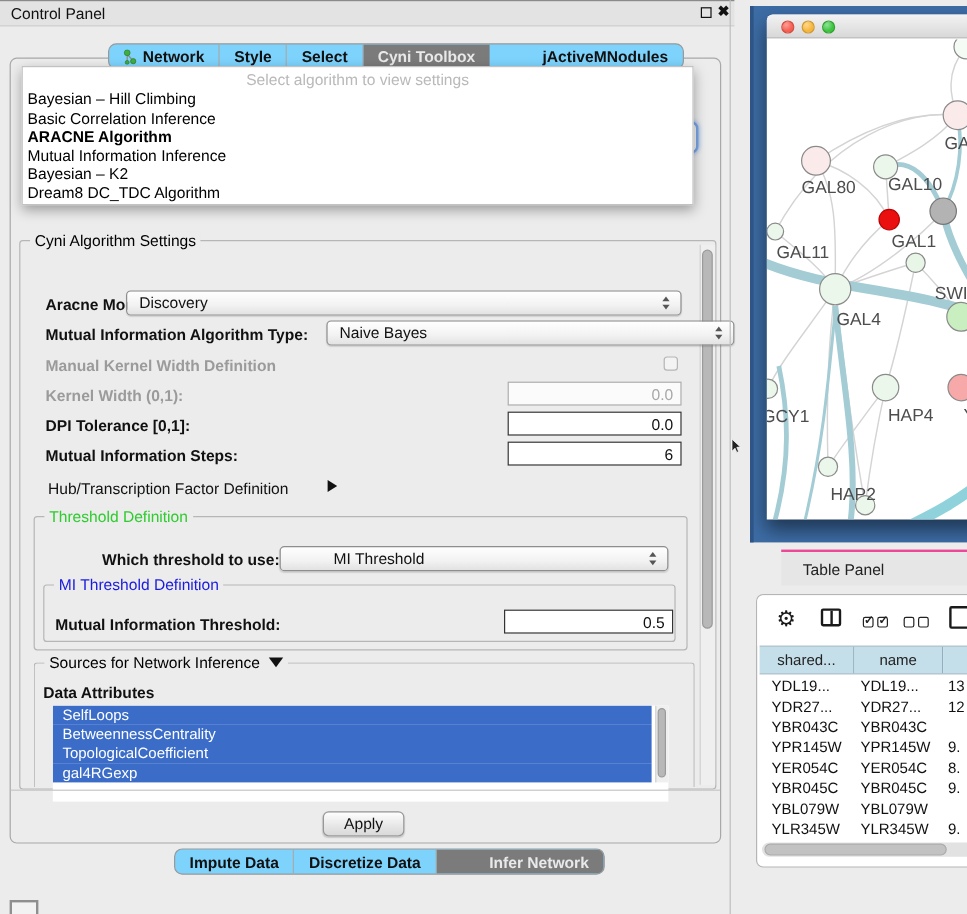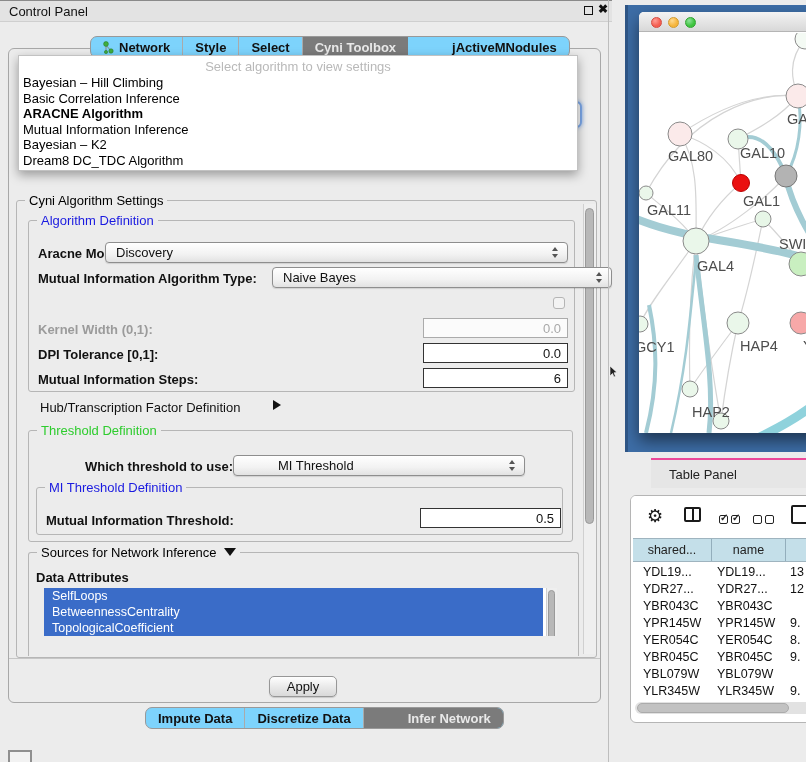--- a/index.html
+++ b/index.html
@@ -44,21 +44,21 @@
   .field.dis { background:#fbfbfb; border:1px solid #ababab; color:#a8a8a8; }
 
   .checkbox { position:absolute; width:12px; height:12px; border:1px solid #b5b5b5; border-radius:3px; background:#f3f3f3; }
 
   .dropdown { left:18px; top:55px; width:560px; height:116px; background:#fff; border:1px solid #c2c2c2;
     box-shadow:0 4px 10px rgba(0,0,0,.35); z-index:60; font-size:13px; padding-top:3px; }
   .dd-placeholder { text-align:center; color:#b9b9b9; height:16px; line-height:15px; }
   .dd-item { height:15.5px; line-height:15.5px; padding-left:4px; color:#000; }
   .dd-item.hl { font-weight:bold; }
 
-  .list { position:absolute; left:44px; top:588px; width:513px; height:48px; background:#fff; overflow:hidden; }
+  .list { position:absolute; left:44px; top:588px; width:513px; height:80px; background:#fff; overflow:hidden; }
   .list-item { height:16px; line-height:16px; font-size:12.5px; color:#fff; background:#3a6cc8; padding-left:8px; width:499px; }
   .vscroll { position:absolute; background:#efefef; border-left:1px solid #d0d0d0; }
   .vthumb { position:absolute; background:#b8b8b8; border:1px solid #9a9a9a; border-radius:5px; }
 
   .btn { position:absolute; height:21px; border:1px solid #979797; border-radius:5px;
     background:linear-gradient(#fefefe,#e8e8e8 55%,#d9d9d9); font-size:13px; color:#111;
     display:flex; align-items:center; justify-content:center; box-shadow:0 1px 1px rgba(0,0,0,.15); }
 
   .tri-right { display:inline-block; width:0; height:0; border-top:5.5px solid transparent; border-bottom:5.5px solid transparent; border-left:8px solid #111; }
   .tri-down { display:inline-block; width:0; height:0; border-left:6px solid transparent; border-right:6px solid transparent; border-top:8px solid #111; }
@@ -147,39 +147,37 @@
   </div>
 
   <div class="group" style="left:16px; top:200px; width:581px; height:458px;">
     <span class="legend">Cyni Algorithm Settings</span>
   </div>
 
   <div class="abs vscroll" style="left:583px; top:204px; width:13px; height:450px;">
     <div class="vthumb" style="left:1px; top:4px; width:9px; height:316px;"></div>
   </div>
 
-  <div class="group" style="left:28px; top:220px; width:547px; height:172px;">
-    <span class="legend blue">Algorithm Definition</span>
-  </div>
   <span class="lbl b" style="left:38px; top:246px;">Aracne Mode:</span>
   <div class="combo" style="left:105px; top:242px; width:463px;">
     <span>Discovery</span>
     <span class="stepper">
         <i class="up"></i>
         <i class="dn"></i>
       </span>
   </div>
   <span class="lbl b" style="left:38px; top:271px;">Mutual Information Algorithm Type:</span>
   <div class="combo" style="left:272px; top:267px; width:340px;">
     <span>Naive Bayes</span>
     <span class="stepper">
         <i class="up"></i>
         <i class="dn"></i>
       </span>
   </div>
+  <span class="lbl b dis" style="left:38px; top:297px;">Manual Kernel Width Definition</span>
   <div class="checkbox" style="left:553px; top:297px;"></div>
   <span class="lbl dis b" style="left:38px; top:322px;">Kernel Width (0,1):</span>
   <div class="field dis" style="left:423px; top:318px; width:145px;">
     <span>0.0</span>
   </div>
   <span class="lbl b" style="left:38px; top:347px;">DPI Tolerance [0,1]:</span>
   <div class="field" style="left:423px; top:343px; width:145px;">
     <span>0.0</span>
   </div>
   <span class="lbl b" style="left:38px; top:372px;">Mutual Information Steps:</span>
@@ -187,21 +185,21 @@
     <span>6</span>
   </div>
 
   <span class="lbl" style="left:40px; top:400px;">Hub/Transcription Factor Definition</span>
   <span class="abs tri-right" style="left:273px; top:400px;"></span>
 
   <div class="group" style="left:28px; top:430px; width:545px; height:112px;">
     <span class="legend green">Threshold Definition</span>
   </div>
   <span class="lbl b" style="left:85px; top:459px;">Which threshold to use:</span>
-  <div class="combo" style="left:233px; top:455px; width:292px;padding-left:44px;">
+  <div class="combo" style="left:233px; top:455px; width:324px;padding-left:44px;">
     <span>MI Threshold</span>
     <span class="stepper">
         <i class="up"></i>
         <i class="dn"></i>
       </span>
   </div>
   <div class="group" style="left:36px; top:487px; width:527px; height:48px;">
     <span class="legend blue">MI Threshold Definition</span>
   </div>
   <span class="lbl b" style="left:46px; top:513px;">Mutual Information Threshold:</span>

